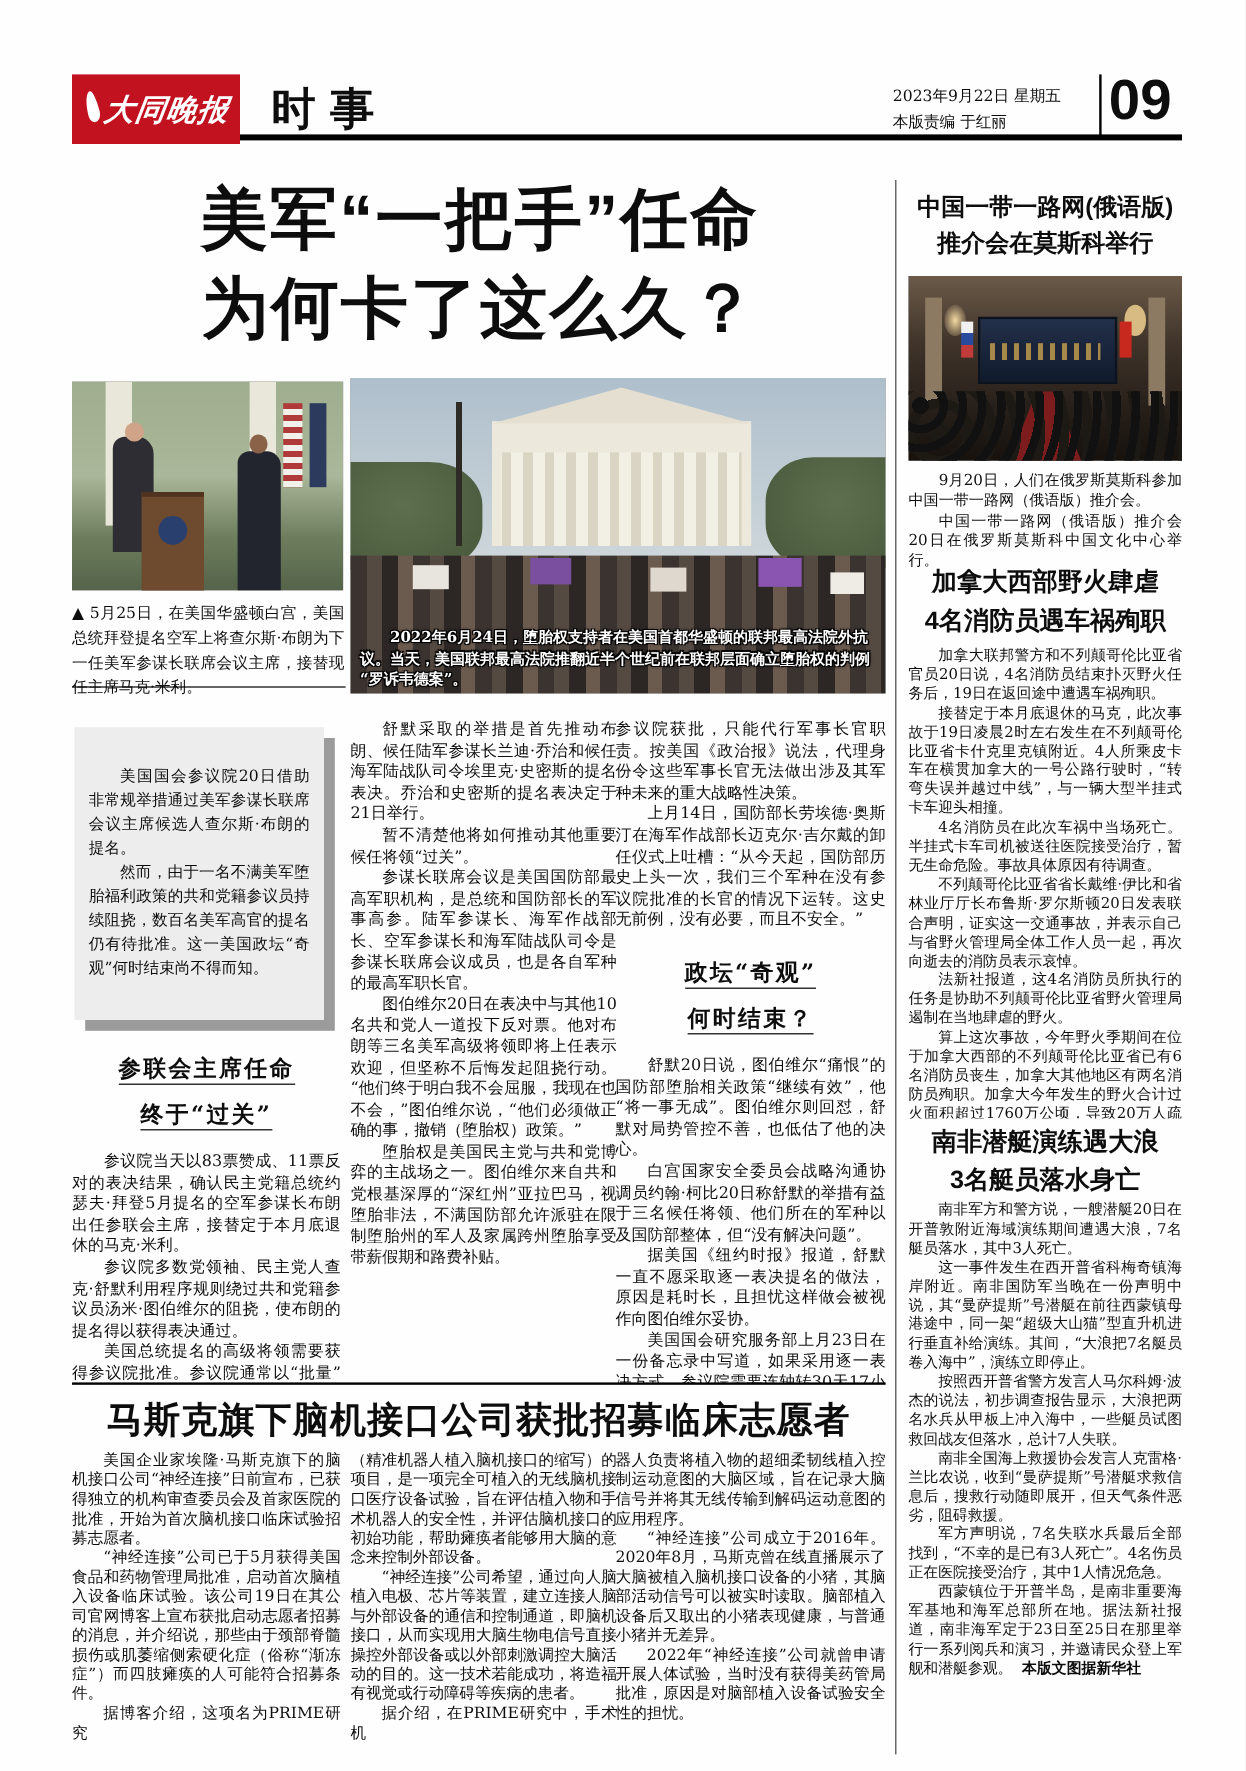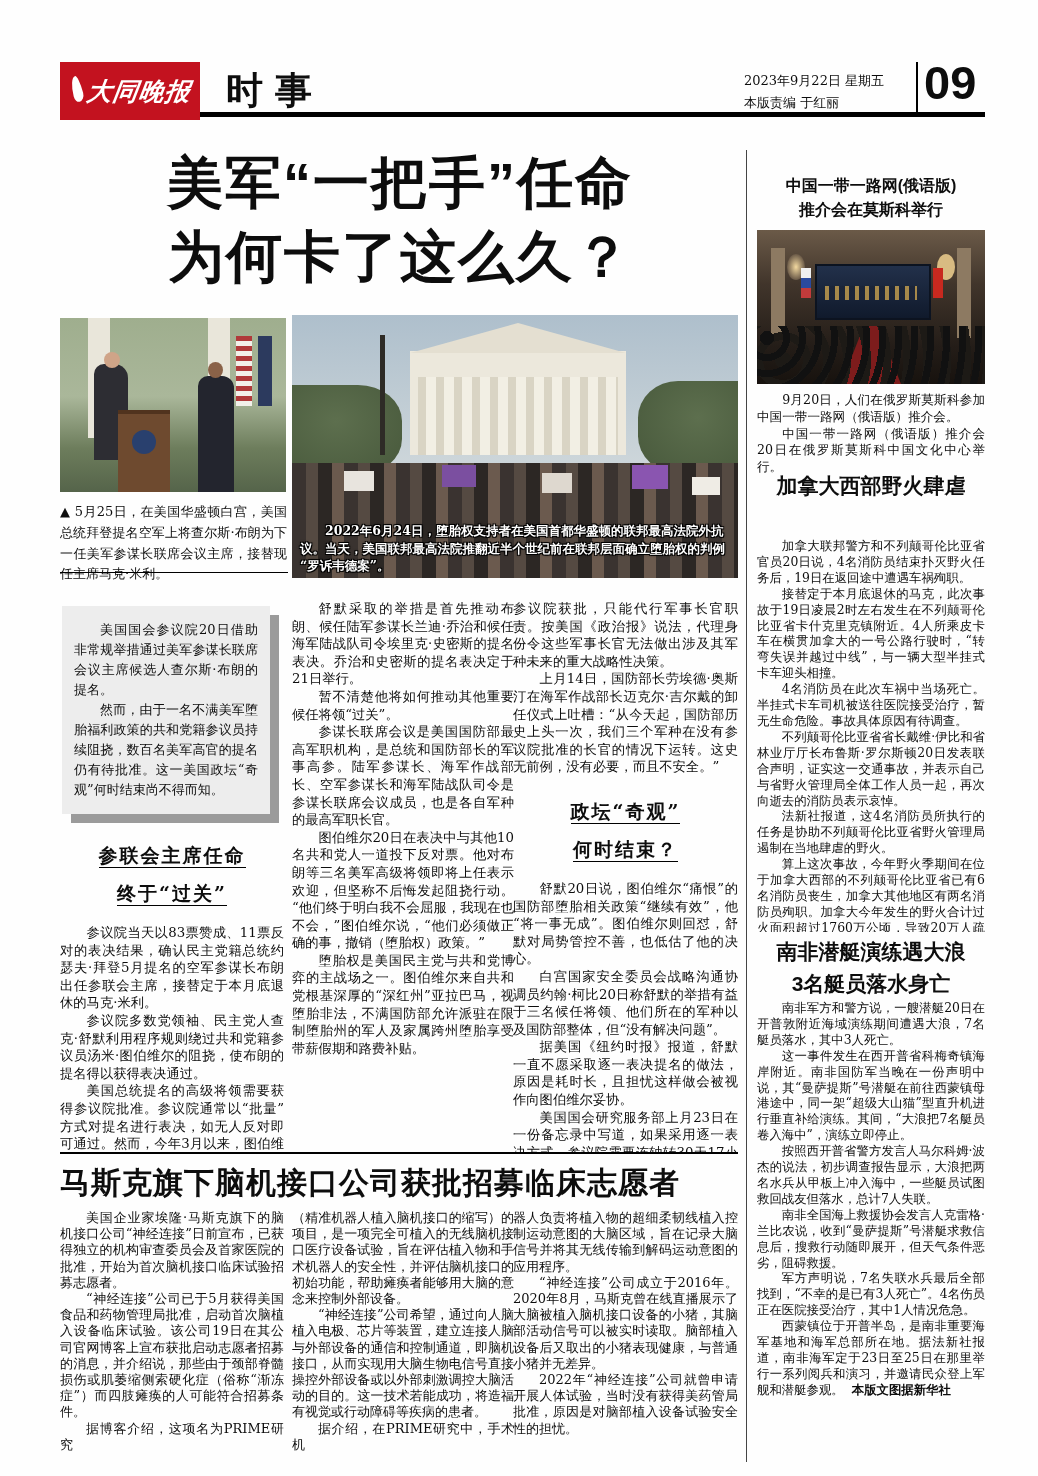--- a/index.html
+++ b/index.html
@@ -38,40 +38,40 @@
   .caption-rule{position:absolute;left:60px;top:572px;width:228px;height:1px;background:#000;}
 
   
   .col{position:absolute;top:600px;height:553px;overflow:hidden;font-size:13.3px;line-height:17.6px;
             text-align:justify;}
   #col1{left:60px;width:224px;}
   #col2{left:292px;width:222px;}
   #col3{left:513px;width:225px;}
   .para{margin:0;text-indent:2em;}
   .para.flush{text-indent:0;}
-  .intro-box{background:#ededed;box-shadow:9px 9px 0 #9b9b9b;padding:14px 12px;margin:6px 14px 22px 2px;
+  .intro-box{background:#ededed;box-shadow:9px 9px 0 #9b9b9b;padding:32px 12px;margin:6px 14px 22px 2px;
             font-size:13px;line-height:20px;}
   .subhead{text-align:center;margin:16px 0 12px;font-size:19px;line-height:2.0;font-weight:600;letter-spacing:2px;}
   .subhead span{border-bottom:1.5px solid #000;padding-bottom:1px;}
   .main-rule{position:absolute;left:60px;top:1152px;width:678px;height:2px;background:#000;}
 
   
-  .bottom-headline{position:absolute;left:60px;top:1163px;width:678px;text-align:left;
+  .bottom-headline{position:absolute;left:60px;top:1163px;width:678px;text-align:center;
             font-family:Liberation Mono, monospace;font-weight:900;font-size:30px;letter-spacing:1px;}
   .bcol{position:absolute;top:1210px;height:256px;overflow:hidden;font-size:13px;line-height:16.2px;
             text-align:justify;}
   #bcol1{left:60px;width:224px;}
   #bcol2{left:292px;width:222px;}
   #bcol3{left:513px;width:225px;}
 
   
   .sidebar-rule{position:absolute;left:746px;top:150px;width:1px;height:1312px;background:#444;}
   .sb-title{position:absolute;left:757px;width:228px;text-align:center;
             font-family:"Liberation Sans",sans-serif;font-weight:900;line-height:1.5;}
-  #sb1-title{top:174px;font-size:16px;}
+  #sb1-title{top:158px;font-size:20px;}
   #sb2-title{top:470px;font-size:21px;}
   #sb3-title{top:936px;font-size:21px;}
   #sb1-photo{left:757px;top:230px;width:228px;height:154px;}
   .sb-caption{position:absolute;left:757px;top:392px;width:228px;font-size:12.6px;line-height:16.8px;
             text-align:justify;}
   .sb-body{position:absolute;left:757px;width:228px;font-size:12.4px;line-height:15.9px;text-align:justify;}
   #sb2-body{top:538px;height:394px;overflow:hidden;}
   #sb3-body{top:1000px;height:460px;overflow:hidden;}
   .credit{font-weight:bold;font-family:"Liberation Sans",sans-serif;margin-left:8px;}
 
@@ -217,20 +217,21 @@
     <div class="shape" style="left:0;top:96px;right:0;height:58px;background:repeating-radial-gradient(circle at 10px 12px,#111 0 7px,transparent 7px 16px),repeating-radial-gradient(circle at 26px 34px,#1d1a16 0 8px,transparent 8px 20px);"></div>
   </div>
 
   <div class="sb-caption">
       <p class="para">9月20日，人们在俄罗斯莫斯科参加中国一带一路网（俄语版）推介会。</p>
       <p class="para">中国一带一路网（俄语版）推介会20日在俄罗斯莫斯科中国文化中心举行。</p>
     </div>
 
   <div class="sb-title" id="sb2-title">
     <div>加拿大西部野火肆虐</div>
+    <div>4名消防员遇车祸殉职</div>
   </div>
   <div class="sb-body" id="sb2-body">
       <p class="para">加拿大联邦警方和不列颠哥伦比亚省官员20日说，4名消防员结束扑灭野火任务后，19日在返回途中遭遇车祸殉职。</p>
       <p class="para">接替定于本月底退休的马克，此次事故于19日凌晨2时左右发生在不列颠哥伦比亚省卡什克里克镇附近。4人所乘皮卡车在横贯加拿大的一号公路行驶时，“转弯失误并越过中线”，与一辆大型半挂式卡车迎头相撞。</p>
       <p class="para">4名消防员在此次车祸中当场死亡。半挂式卡车司机被送往医院接受治疗，暂无生命危险。事故具体原因有待调查。</p>
       <p class="para">不列颠哥伦比亚省省长戴维·伊比和省林业厅厅长布鲁斯·罗尔斯顿20日发表联合声明，证实这一交通事故，并表示自己与省野火管理局全体工作人员一起，再次向逝去的消防员表示哀悼。</p>
       <p class="para">法新社报道，这4名消防员所执行的任务是协助不列颠哥伦比亚省野火管理局遏制在当地肆虐的野火。</p>
       <p class="para">算上这次事故，今年野火季期间在位于加拿大西部的不列颠哥伦比亚省已有6名消防员丧生，加拿大其他地区有两名消防员殉职。加拿大今年发生的野火合计过火面积超过1760万公顷，导致20万人疏散。</p>
     </div>
 

